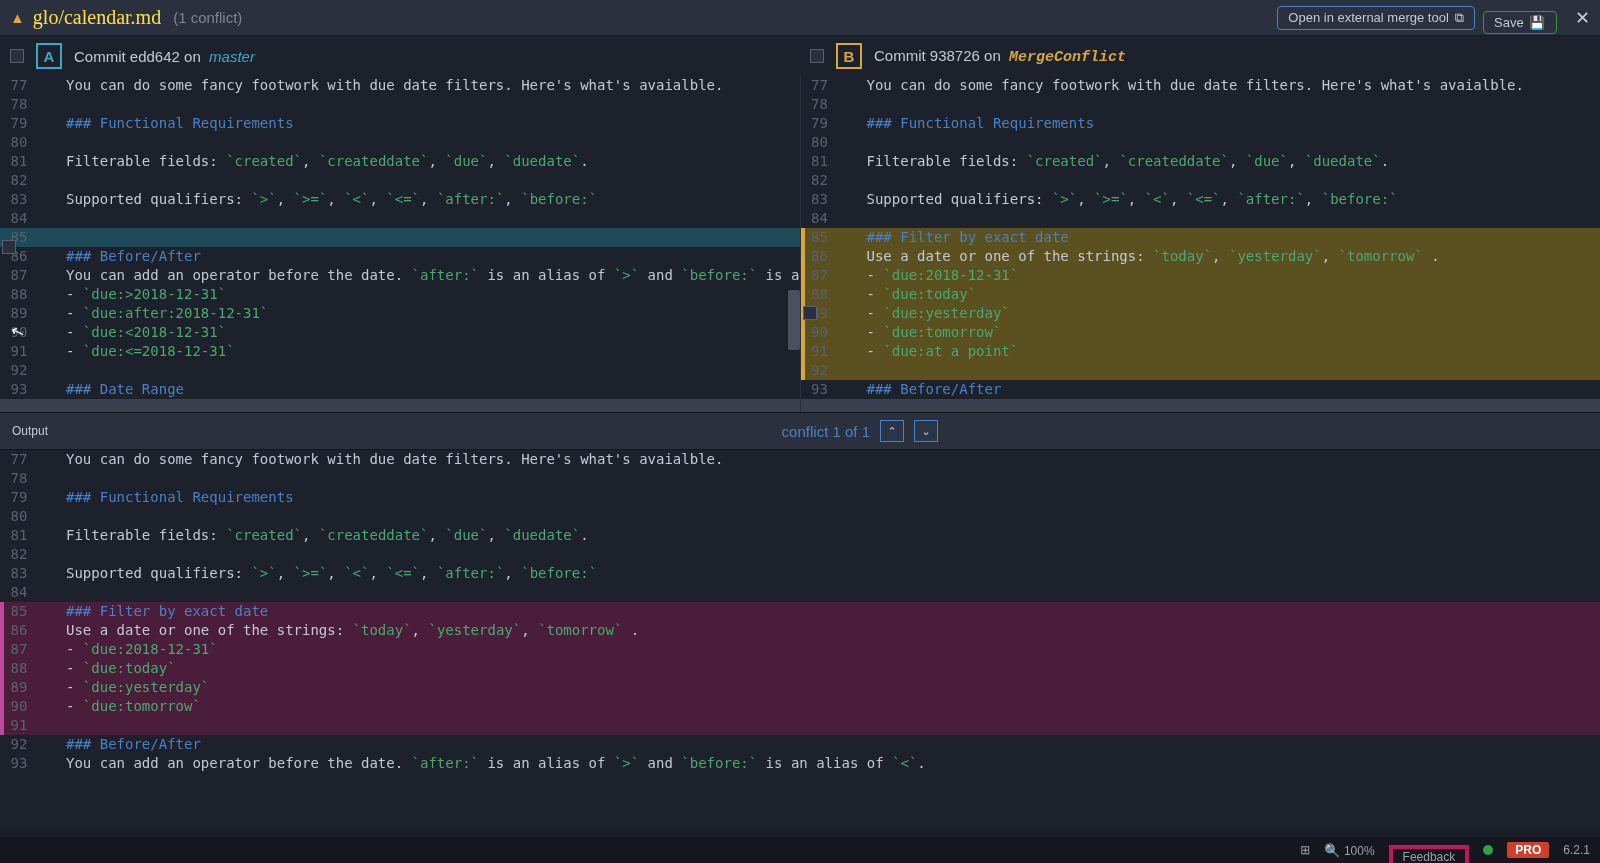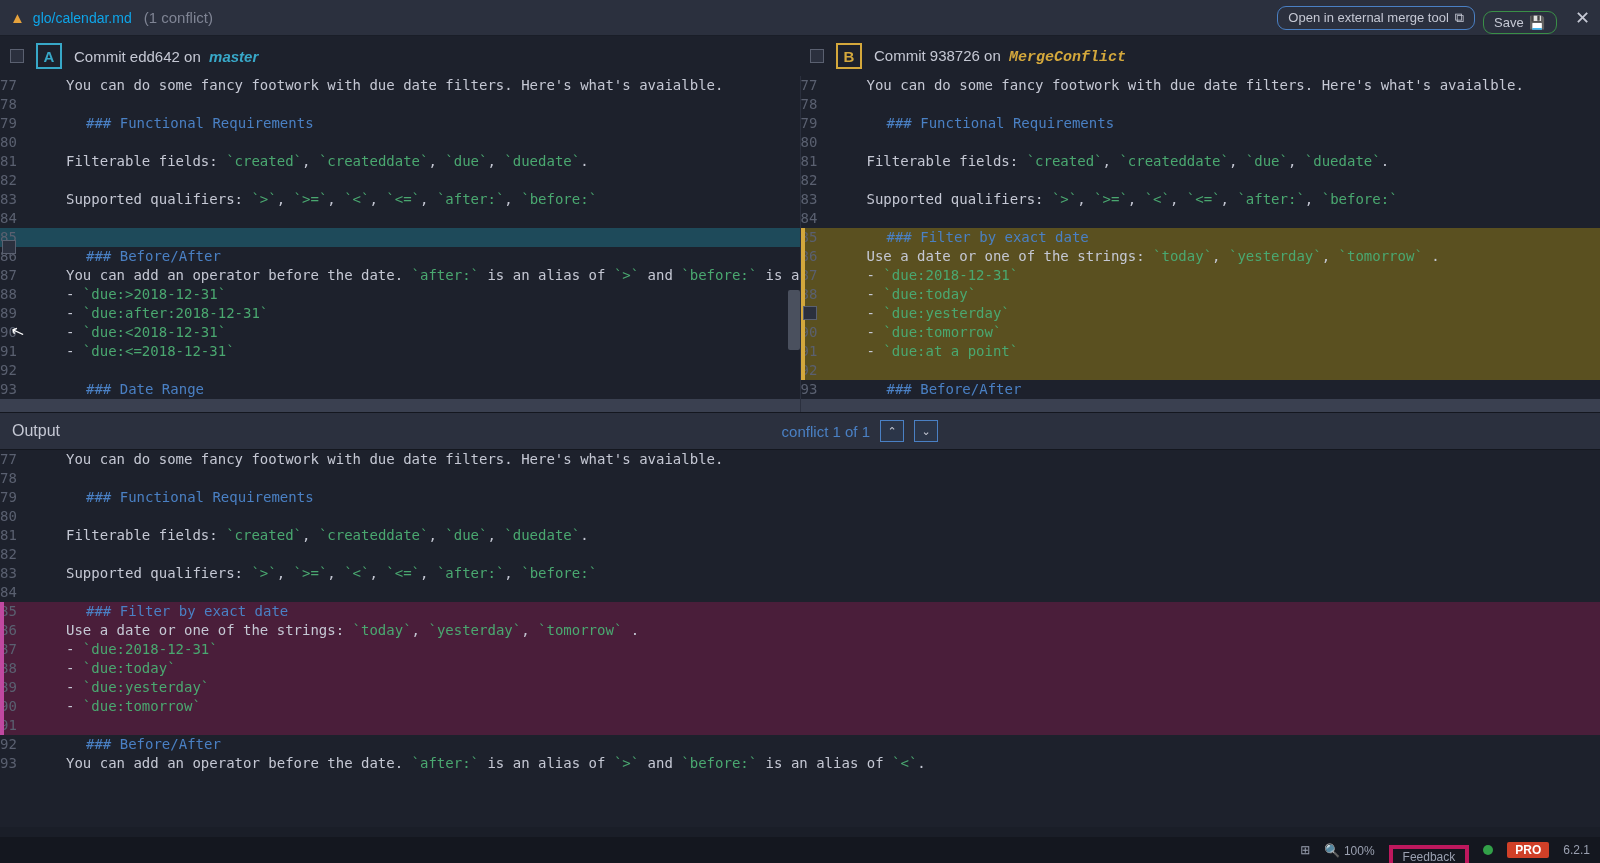--- a/index.html
+++ b/index.html
@@ -2,66 +2,66 @@
 <html><head>
 <meta charset="utf-8">
 <style>
 * { margin: 0; padding: 0; box-sizing: border-box; }
 html, body { width: 1600px; height: 863px; overflow: hidden; background: #1a1e28; color: #c5c8d4; font-family: -apple-system, BlinkMacSystemFont, "Segoe UI", sans-serif; font-size: 13px; }
 .mono { font-family: ui-monospace, "SF Mono", Menlo, Consolas, monospace; font-size: 14px; }
 
 
 .topbar { height: 36px; background: #2b303e; display: flex; align-items: center; padding: 0 10px; gap: 8px; border-bottom: 1px solid #1a1e28; }
 .warn-icon { color: #e6a23c; font-size: 15px; }
-.filepath { color: #0ea5e9; font-size: 14px; }
+.filepath { color: #fde047; font-size: 20px; font-family: Liberation Serif, serif; }
 .conflict-count { color: #7f8494; font-size: 15px; margin-left: 4px; }
 .topbar-spacer { flex: 1; }
-.btn { background: transparent; border: 1px solid #4a80c4; color: #c5c8d4; padding: 3px 10px; font-size: 13px; cursor: pointer; border-radius: 9px; display: inline-flex; align-items: center; gap: 6px; }
+.btn { background: transparent; border: 1px solid #4a80c4; color: #c5c8d4; padding: 3px 10px; font-size: 13px; cursor: pointer; border-radius: 4px; display: inline-flex; align-items: center; gap: 6px; }
 .btn-save { border-color: #3a8f47; color: #c5c8d4; margin-top: 10px; }
 .close-x { color: #c5c8d4; font-size: 18px; margin-left: 10px; cursor: pointer; }
 
 
 .diff-headers { height: 40px; display: flex; }
 .diff-header { flex: 1; display: flex; align-items: center; gap: 12px; padding: 0 10px; background: #1d212c; }
 .chk { width: 14px; height: 14px; border: 1px solid #5a6070; background: #2b303e; }
 .side-badge { width: 26px; height: 26px; border: 2px solid; display: flex; align-items: center; justify-content: center; font-weight: bold; font-size: 15px; }
 .side-a { border-color: #38a8c8; color: #38a8c8; }
 .side-b { border-color: #d4a83c; color: #d4a83c; }
 .commit-label { color: #c5c8d4; font-size: 15px; }
-.branch-a { color: #38a8c8; font-style: italic; font-weight: bold; }
+.branch-a { color: #38a8c8; font-style: italic; font-weight: normal; }
 .branch-b { color: #d4a83c; font-style: italic; font-weight: bold; font-family: Liberation Mono, monospace; }
 
 
 .panes { height: 336px; display: flex; }
 .pane { flex: 1; position: relative; background: #1d212c; overflow: hidden; }
 .pane + .pane { border-left: 1px solid #2b303e; }
 .gutter-check { position: absolute; left: 2px; width: 14px; height: 14px; border: 1px solid #5a6070; background: #2b303e; z-index: 5; }
 
 .code-body { position: absolute; inset: 0; overflow: hidden; }
 .line { display: flex; height: 19px; line-height: 19px; white-space: pre; }
-.lineno { width: 48px; padding-right: 10px; text-align: left; color: #5a6070; user-select: none; flex-shrink: 0; }
+.lineno { width: 48px; padding-right: 10px; text-align: center; color: #5a6070; user-select: none; flex-shrink: 0; }
 .linecontent { flex: 1; padding-left: 18px; overflow: hidden; }
 .hl-a { background: #1e4a5a; }
 .hl-b { background: #5a5020; position: relative; }
 .hl-b::before { content: ""; position: absolute; left: 0; top: 0; bottom: 0; width: 4px; background: #d4a83c; }
 .hl-out { background: #4a1e3a; position: relative; }
 .hl-out::before { content: ""; position: absolute; left: 0; top: 0; bottom: 0; width: 4px; background: #c048a0; }
 .cutoff { background: #3a4050; color: #7a8090; }
 
 
-.s-head { color: #4a80c4; margin-left: 20px; }
+.s-head { color: #4a80c4; }
 .s-str { color: #4aa870; }
 .s-txt { color: #c5c8d4; }
 
 
 .scroll-thumb { position: absolute; right: 0; width: 12px; background: #4a505e; border-radius: 2px; }
 
 
 .output-header { height: 38px; background: #2b303e; display: flex; align-items: center; padding: 0 12px; gap: 10px; border-top: 1px solid #14171f; border-bottom: 1px solid #14171f; }
-.output-title { font-size: 16px; color: #c5c8d4; }
+.output-title { font-size: 12px; color: #c5c8d4; }
 .output-spacer { flex: 1; }
 .conflict-pos { color: #4a80c4; font-size: 15px; }
 .nav-btn { width: 24px; height: 22px; border: 1px solid #4a80c4; background: #2b3548; color: #c5c8d4; display: inline-flex; align-items: center; justify-content: center; font-size: 11px; cursor: pointer; }
 
 
 .output-pane { height: 377px; background: #1d212c; position: relative; overflow: hidden; }
 
 
 .statusbar { position: absolute; bottom: 0; left: 0; right: 0; height: 26px; background: #14171f; display: flex; align-items: center; padding: 0 10px; gap: 14px; font-size: 12px; color: #9aa0b0; justify-content: flex-end; }
 .status-feedback { border: 4px solid #be185d; padding: 1px 10px; cursor: pointer; margin-top: 14px; }

